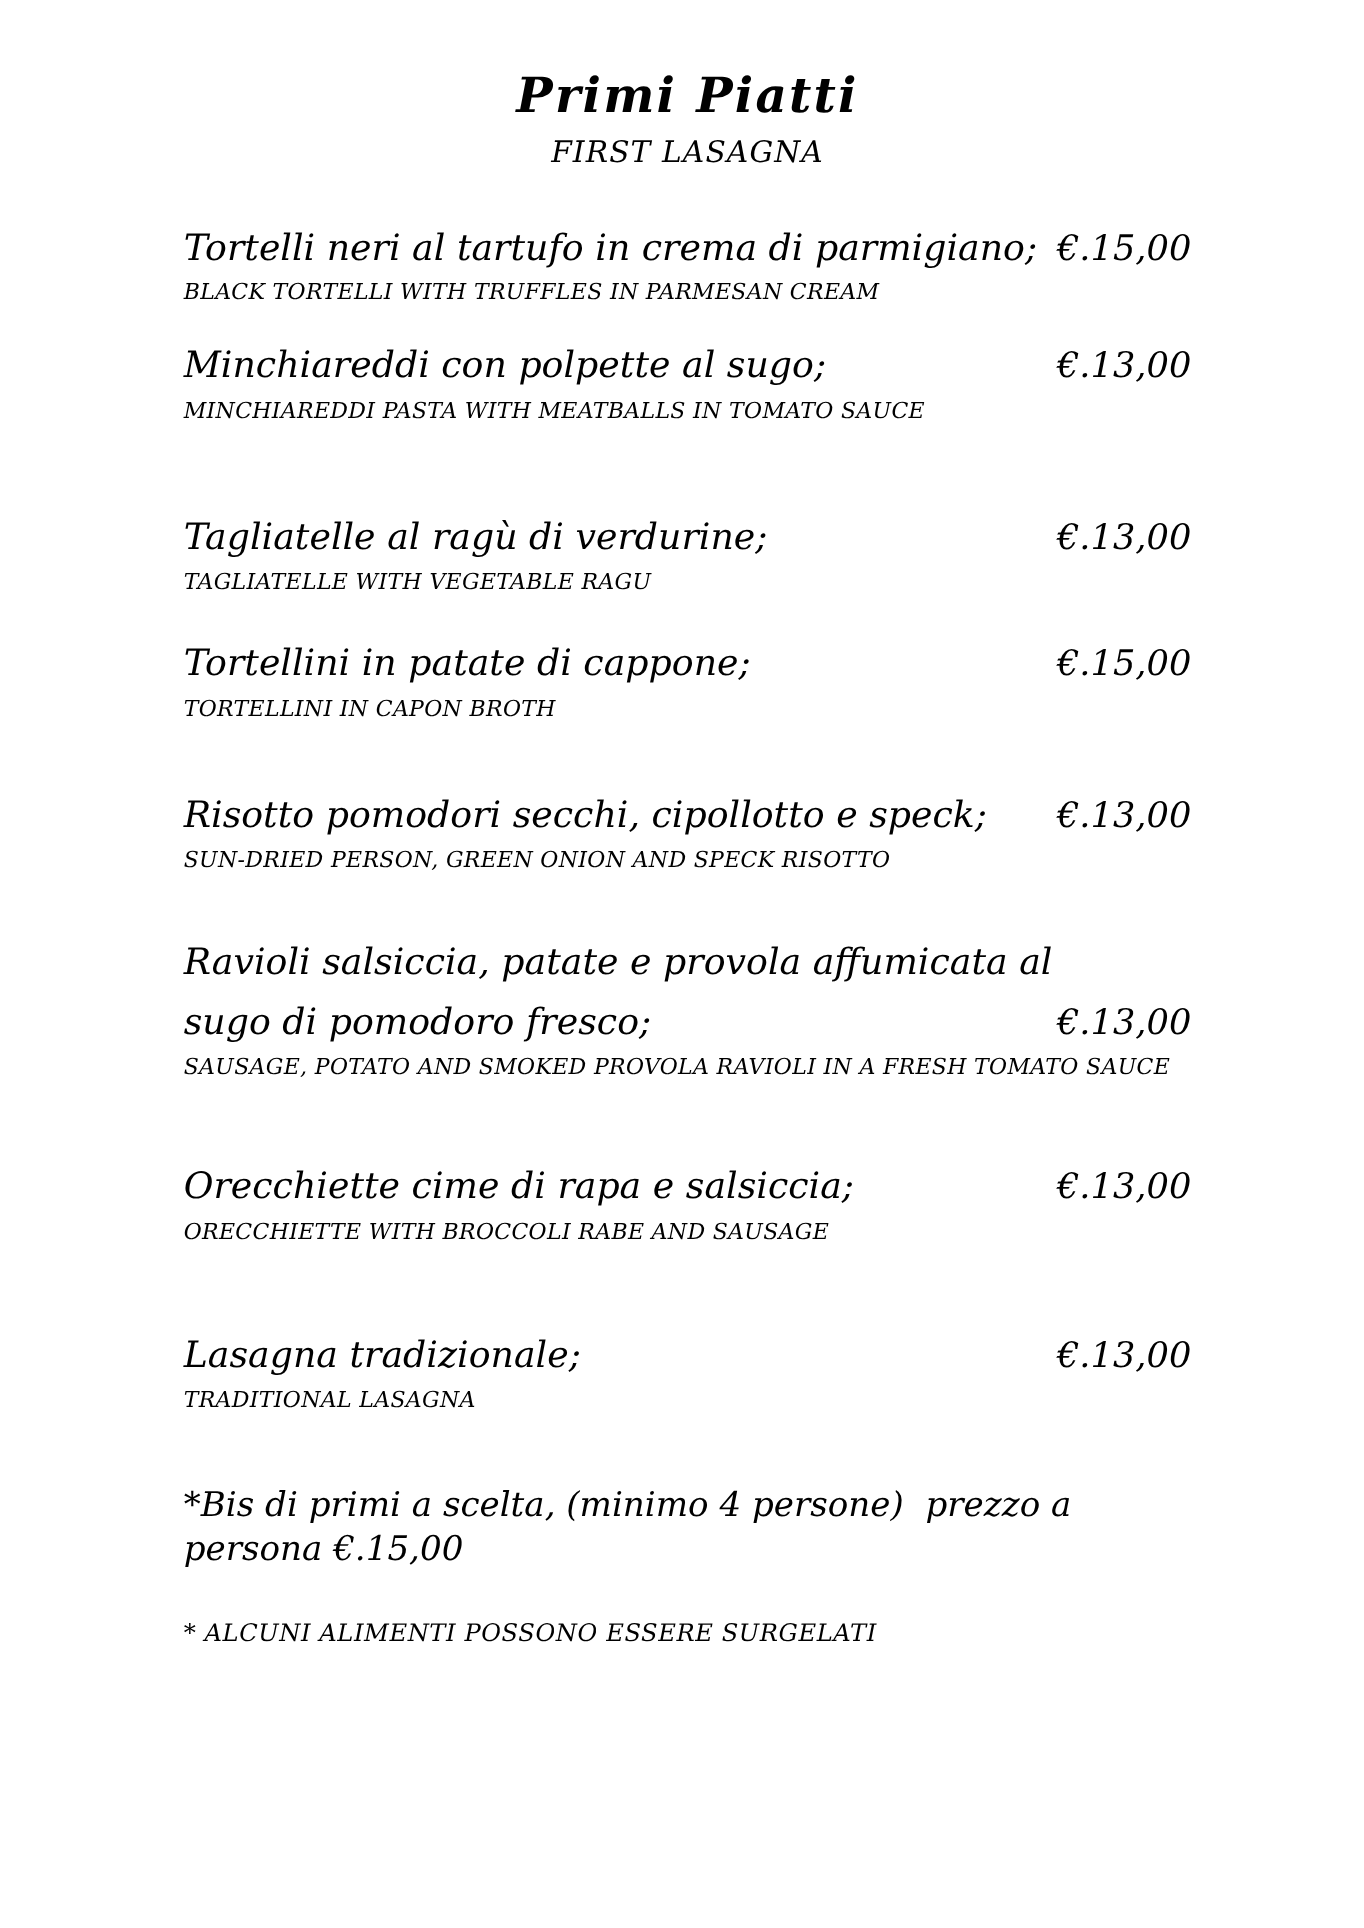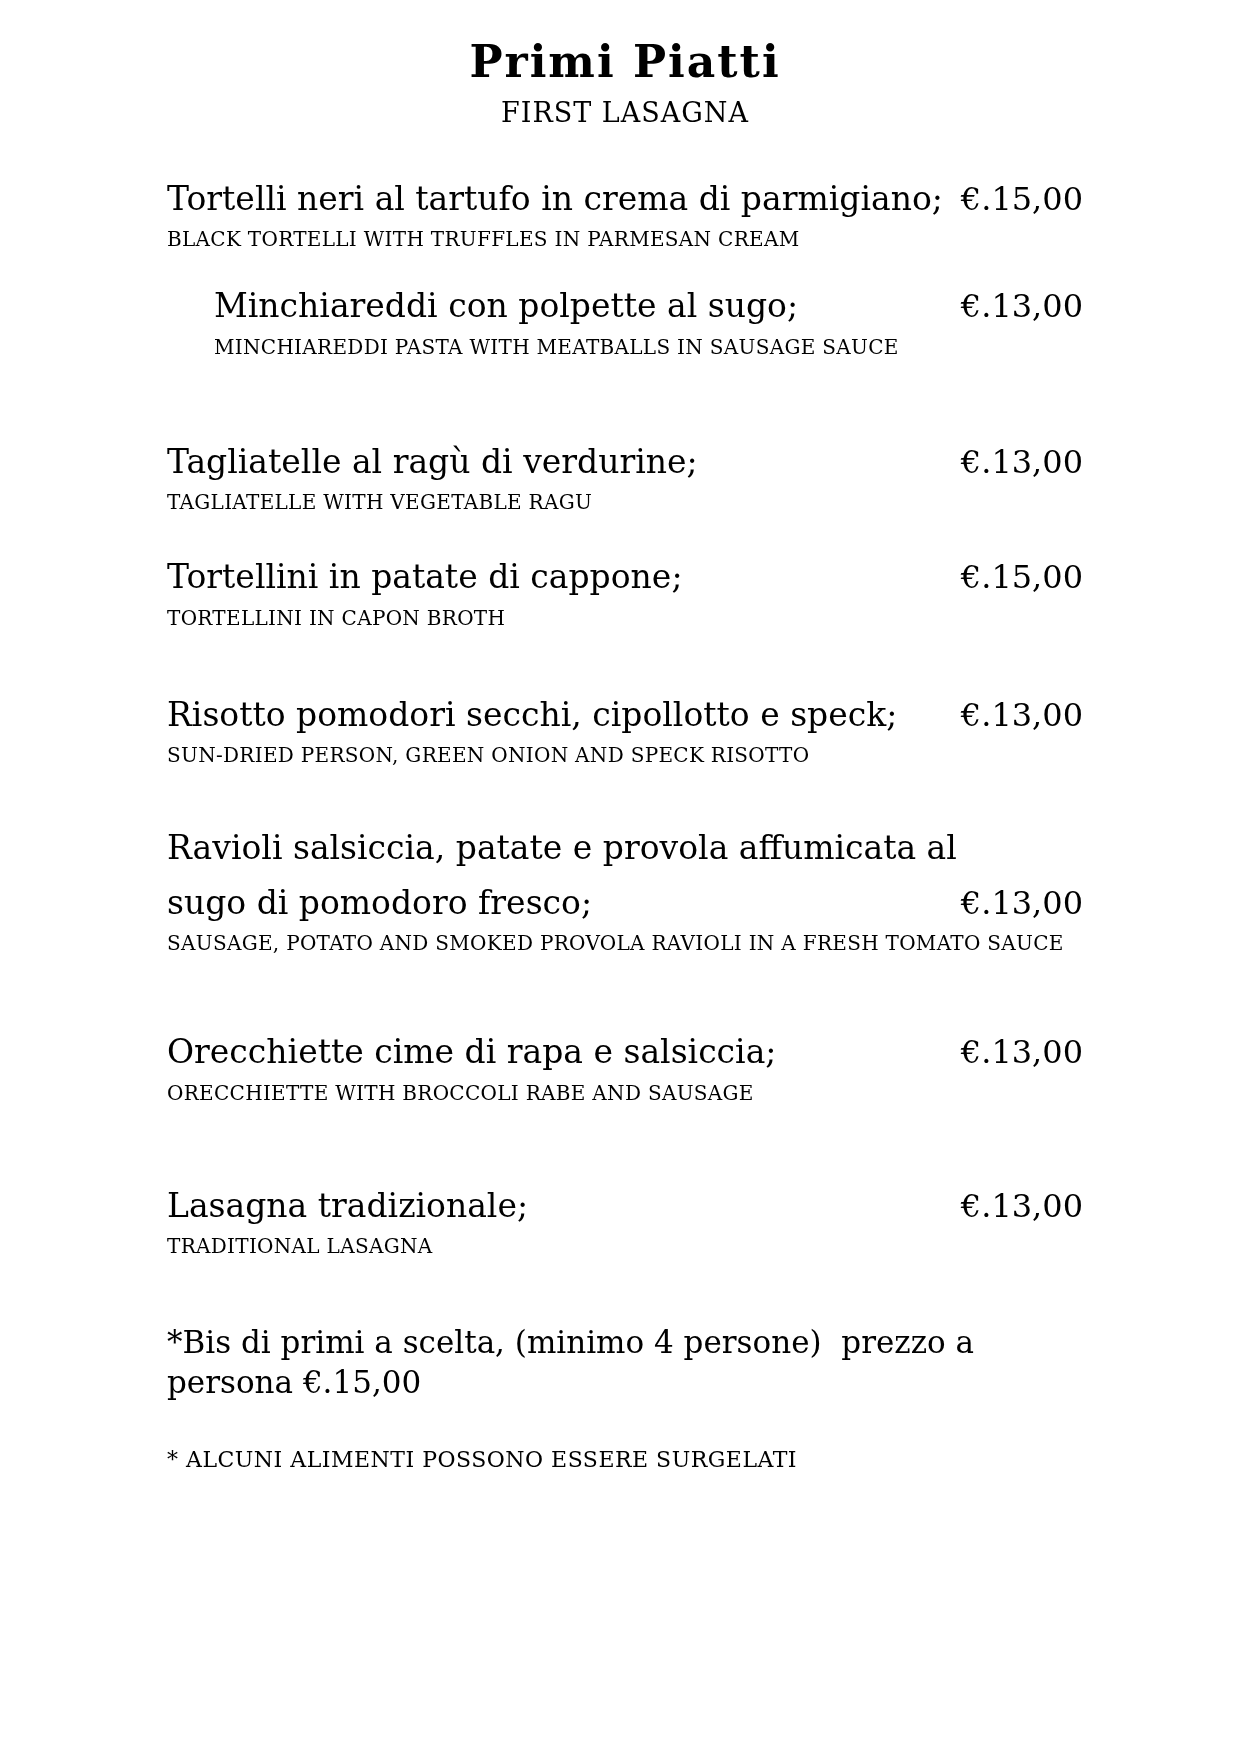--- a/index.html
+++ b/index.html
@@ -8,22 +8,23 @@
     background: #ffffff;
   }
   .page {
     position: relative;
     width: 1120px;
     min-height: 1753px;
     margin: 0 auto;
     background: #ffffff;
     color: #000000;
     font-family: "DejaVu Serif", serif;
+    font-style: italic;
     box-sizing: border-box;
-    padding: 36px 97px 40px 107px;
+    padding: 62px 97px 40px 107px;
     overflow: hidden;
   }
   .menu-header { text-align: center; }
   .menu-title {
     margin: 0;
     font-size: 44px;
     font-weight: bold;
     letter-spacing: 2px;
   }
   .menu-subtitle {
@@ -52,21 +53,21 @@
     text-align: right;
   }
   .item-desc {
     font-size: 20px;
     line-height: 1.15;
     margin-top: 2px;
     letter-spacing: 0.3px;
   }
   
   .item:nth-of-type(1) { margin-top: 44px; }
-  .item:nth-of-type(2) { margin-top: 28px; margin-left: 47px; }
+  .item:nth-of-type(2) { margin-top: 28px; }
   .item:nth-of-type(3) { margin-top: 76px; }
   .item:nth-of-type(4) { margin-top: 36px; }
   .item:nth-of-type(5) { margin-top: 58px; }
   .item:nth-of-type(6) { margin-top: 54px; }
   .item:nth-of-type(7) { margin-top: 70px; }
   .item:nth-of-type(8) { margin-top: 74px; }
   .sharing-note { margin-top: 64px; }
   .sharing-note-it {
     font-size: 31px;
     line-height: 1.3;
@@ -102,21 +103,21 @@
         <div class="item-price">€.15,00</div>
       </div>
       <div class="item-desc">BLACK TORTELLI WITH TRUFFLES IN PARMESAN CREAM</div>
     </div>
 
     <div class="item">
       <div class="item-top">
         <div class="item-name">Minchiareddi con polpette al sugo;</div>
         <div class="item-price">€.13,00</div>
       </div>
-      <div class="item-desc">MINCHIAREDDI PASTA WITH MEATBALLS IN SAUSAGE SAUCE</div>
+      <div class="item-desc">MINCHIAREDDI PASTA WITH MEATBALLS IN TOMATO SAUCE</div>
     </div>
 
     <div class="item">
       <div class="item-top">
         <div class="item-name">Tagliatelle al ragù di verdurine;</div>
         <div class="item-price">€.13,00</div>
       </div>
       <div class="item-desc">TAGLIATELLE WITH VEGETABLE RAGU</div>
     </div>
 

